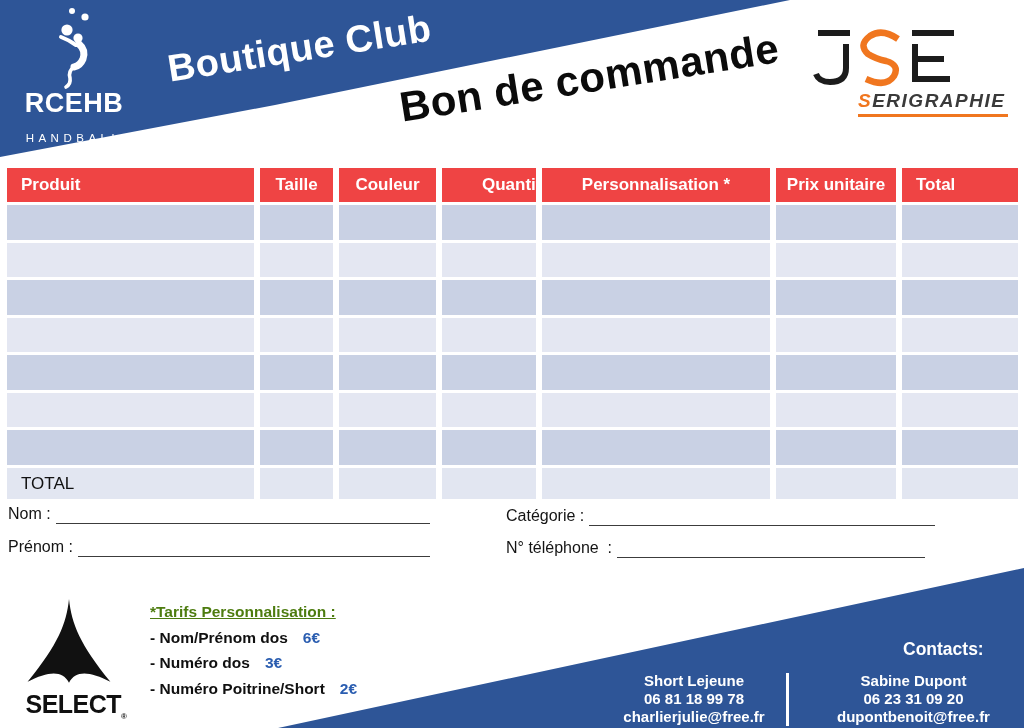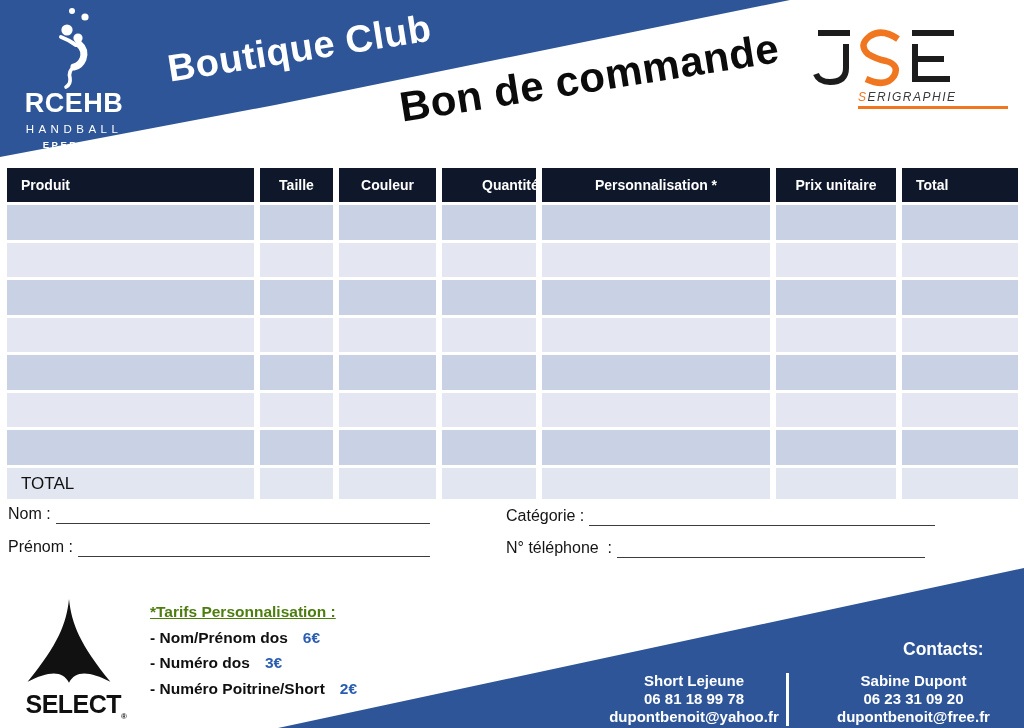--- a/index.html
+++ b/index.html
@@ -6,46 +6,46 @@
   .page{
     position:relative;width:1024px;height:728px;background:#ffffff;
     font-family:"Liberation Sans",sans-serif;overflow:hidden;margin:0 auto;
   }
   svg{display:block;}
   
   .top-banner{position:absolute;left:0;top:0;}
   .rcehb{position:absolute;left:18px;top:4px;width:112px;color:#fff;text-align:center;}
   .rcehb .mark{margin:0 auto;}
   .rcehb .name{font-size:27px;font-weight:bold;letter-spacing:.5px;line-height:26px;}
-  .rcehb .sub{font-size:11.5px;letter-spacing:4.5px;margin-top:7px;}
+  .rcehb .sub{font-size:11.5px;letter-spacing:4.5px;margin-top:16px;}
   .rcehb .city{font-size:9.5px;font-weight:bold;letter-spacing:2.5px;margin-top:4px;}
   .boutique{
     position:absolute;left:168px;top:48px;color:#fff;font-size:38px;font-weight:bold;
     transform:rotate(-9deg);transform-origin:left center;white-space:nowrap;letter-spacing:.5px;
   }
   .bon-title{
     position:absolute;left:400px;top:84px;color:#0b0b0b;font-size:42px;font-weight:bold;
     transform:rotate(-9deg);transform-origin:left center;white-space:nowrap;letter-spacing:.5px;
   }
   .jse{position:absolute;left:806px;top:28px;width:210px;}
-  .jse .sublabel{font-style:italic;font-weight:normal;font-size:12px;letter-spacing:1.5px;color:#3a3a3a;margin:2px 0 0 52px;white-space:nowrap;}
+  .jse .sublabel{font-style:italic;font-weight:bold;font-size:19px;letter-spacing:1.5px;color:#3a3a3a;margin:2px 0 0 52px;white-space:nowrap;}
   .jse .sublabel .first{color:#f0761f;}
   .jse .uline{height:3px;background:#f0761f;width:150px;margin:2px 0 0 52px;}
   
   .order-table{position:absolute;left:7px;top:168px;width:1011px;}
   .trow{display:flex;gap:6px;margin-bottom:3px;}
   .cell{box-sizing:border-box;}
   .c-produit{flex:1;}
   .c-taille{width:73px;}
   .c-couleur{width:97px;}
   .c-quantite{width:94px;padding-left:40px;}
   .c-perso{width:228px;}
   .c-prix{width:120px;}
   .c-total{width:116px;}
-  .hrow .cell{background:#0f172a;color:#fff;font-size:14px;font-weight:bold;height:34px;line-height:34px;text-align:center;}
+  .hrow .cell{background:#ef4444;color:#fff;font-size:17px;font-weight:bold;height:34px;line-height:34px;text-align:center;}
   .hrow .c-produit,.hrow .c-total{text-align:left;padding-left:14px;}
   .body-row .cell{height:34.5px;}
   .body-row:nth-child(odd) .cell{background:#c9d1e4;}
   .body-row:nth-child(even) .cell{background:#e4e7f2;}
   .total-row .cell{background:#e2e6f1;height:31px;}
   .total-row .c-produit{color:#111;font-size:17px;line-height:31px;padding-left:14px;}
   
   .field{position:absolute;display:flex;align-items:flex-end;font-size:16px;color:#141414;}
   .field .lbl{white-space:pre;line-height:20px;}
   .field .line{display:inline-block;border-bottom:1.6px solid #3c3c3c;height:19px;margin-left:5px;}
@@ -229,21 +229,21 @@
   <svg class="bottom-banner" width="1024" height="170" viewBox="0 0 1024 170">
     <polygon points="278,170 1024,10 1024,170 0,170 0,170 278,170" fill="#2e5597"></polygon>
     <polygon points="0,170 278,170 230,170 0,170" fill="#2e5597"></polygon>
   </svg>
 
   <div class="contacts-title">Contacts:</div>
   <div class="contact-cols">
     <div class="contact">
       <div>Short Lejeune</div>
       <div>06 81 18 99 78</div>
-      <div>dupontbenoit@yahoo.fr</div>
+      <div>charlierjulie@free.fr</div>
     </div>
     <div class="cdivider"></div>
     <div class="contact right">
       <div>Sabine Dupont</div>
       <div>06 23 31 09 20</div>
       <div>dupontbenoit@free.fr</div>
     </div>
   </div>
 
 </div>

